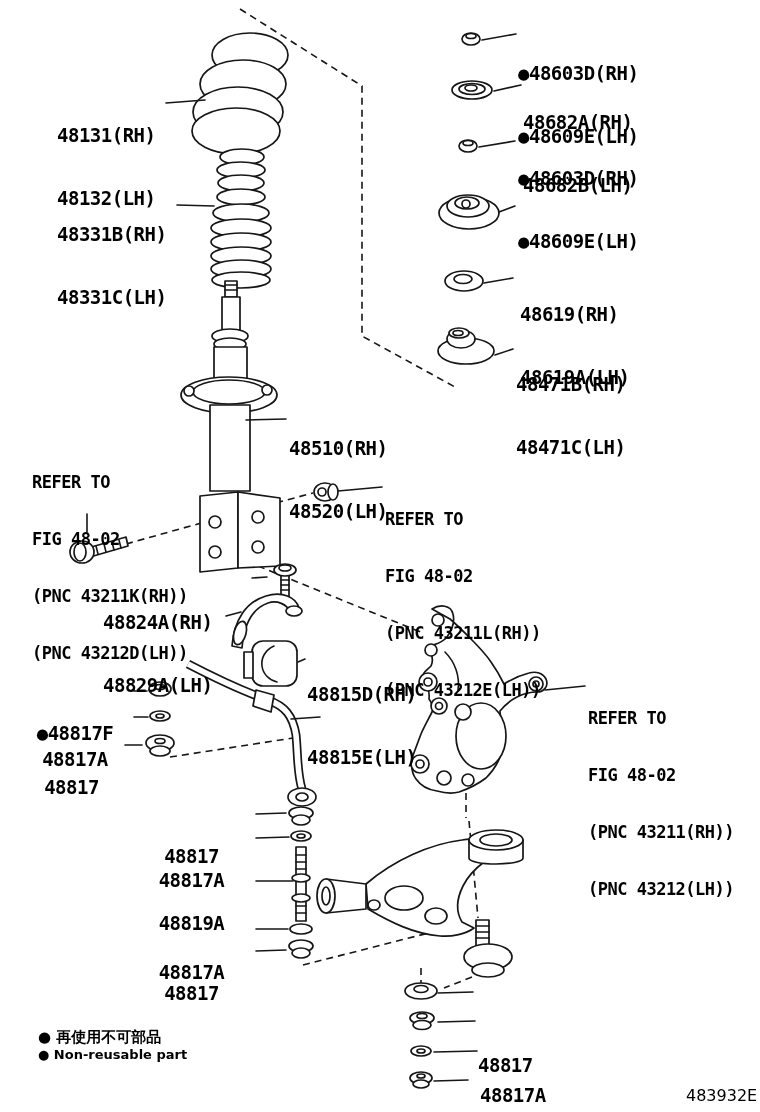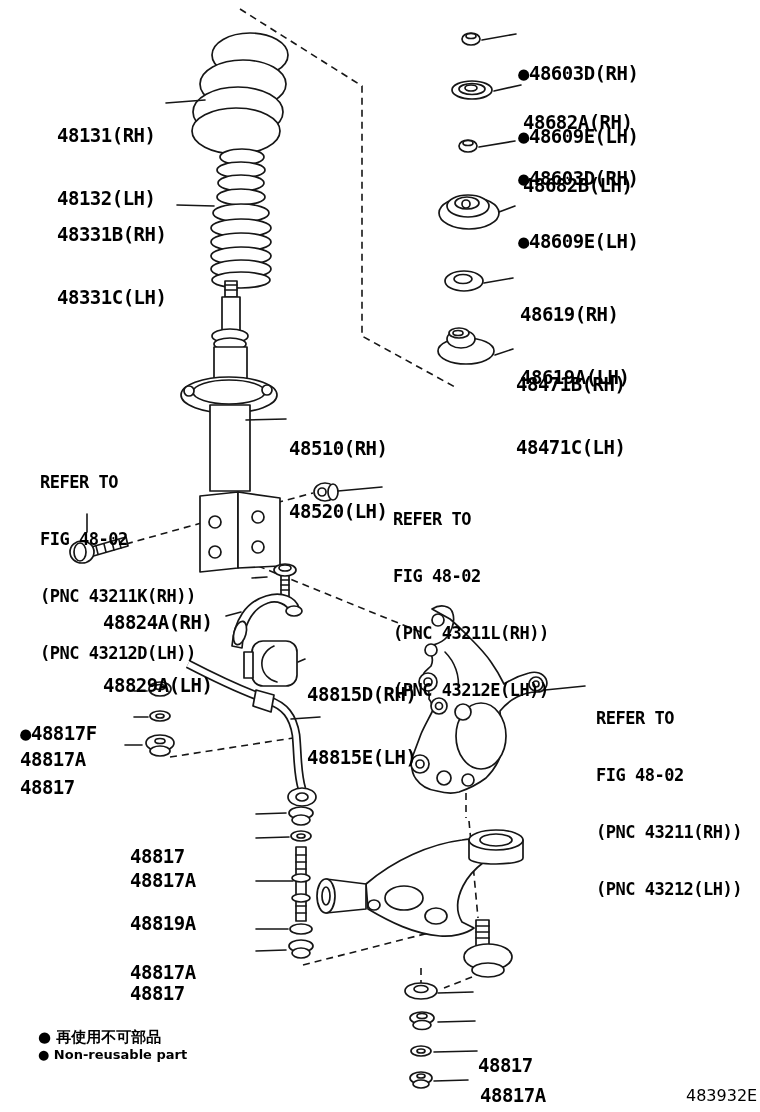--- a/index.html
+++ b/index.html
@@ -7,22 +7,22 @@
          font-family:"DejaVu Sans Mono",monospace;color:#000;}
   svg{position:absolute;left:0;top:0;}
   .part{fill:#fff;stroke:#161616;stroke-width:1.7;stroke-linejoin:round;stroke-linecap:round;}
   .ln{fill:none;stroke:#161616;stroke-width:1.6;stroke-linecap:round;}
   .dash{fill:none;stroke:#161616;stroke-width:1.6;stroke-dasharray:7 5;stroke-linecap:butt;}
   .tube{fill:none;stroke:#161616;stroke-width:9;}
   .tubein{fill:none;stroke:#fff;stroke-width:5.6;}
   .pl{position:absolute;font:bold 19px "DejaVu Sans Mono",monospace;line-height:21px;
       white-space:pre;letter-spacing:-0.5px;}
   .ref{position:absolute;font:bold 17px "DejaVu Sans Mono",monospace;line-height:19px;
-      white-space:pre;letter-spacing:-0.5px;margin-left:8px;}
-  .ra{text-align:left;}
+      white-space:pre;letter-spacing:-0.5px;}
+  .ra{text-align:center;}
   .legend-jp{position:absolute;font:bold 15px "DejaVu Sans",sans-serif;white-space:pre;}
   .legend-en{position:absolute;font:bold 13px "DejaVu Sans",sans-serif;white-space:pre;}
   .doccode{position:absolute;font:16px "DejaVu Sans",sans-serif;white-space:pre;text-align:right;}
 </style>
 </head>
 <body>
 
 <div id="stage">
 
 <svg width="760" height="1112" viewBox="0 0 760 1112">

